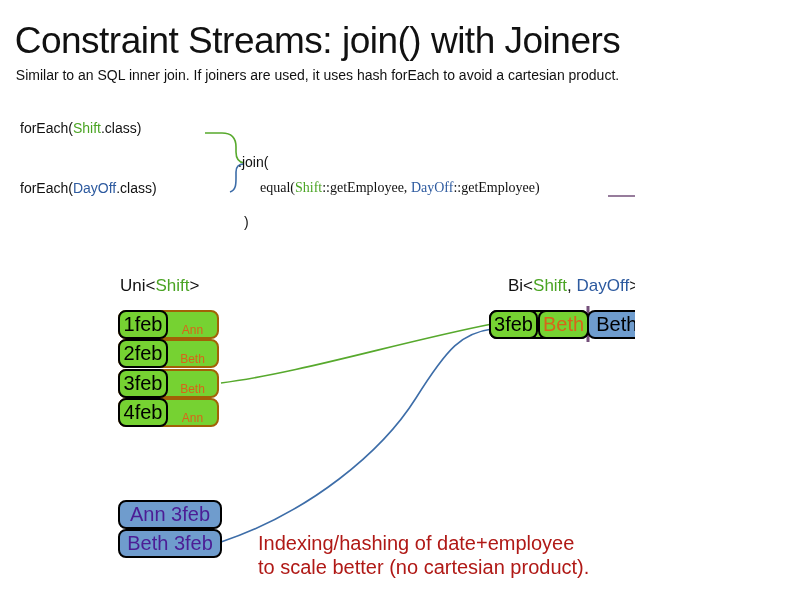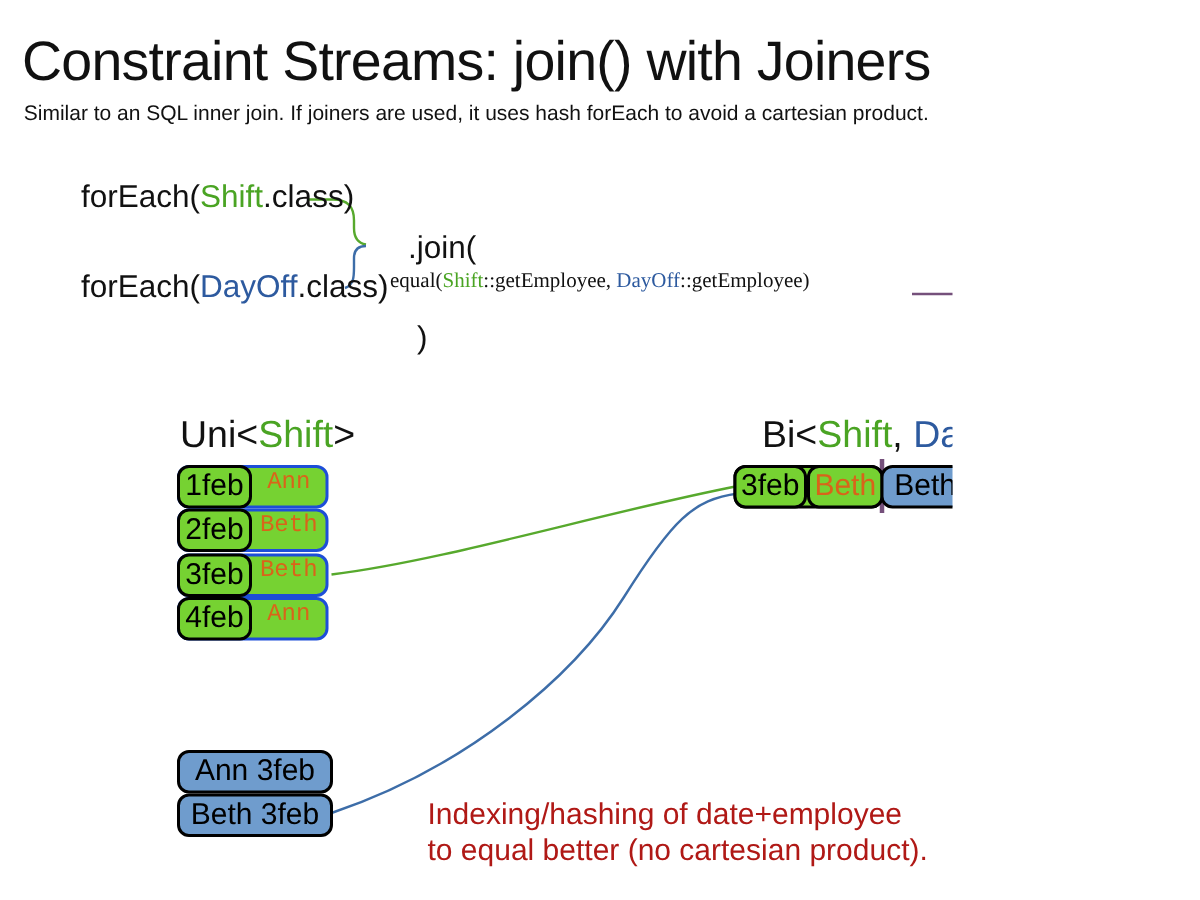--- a/index.html
+++ b/index.html
@@ -13,71 +13,71 @@
   .brace-blue{stroke:var(--line-blue);stroke-width:1.6;}
   .joiner-purple{stroke:var(--purple);stroke-width:1.6;}
   .conn-green{stroke:var(--line-green);stroke-width:1.6;}
   .conn-blue{stroke:var(--line-blue);stroke-width:1.6;}
   .seam-purple{stroke:var(--purple);stroke-width:3;}
 
   .abs{position:absolute;z-index:1;}
   .title{left:0;top:20px;width:100%;text-align:center;font-size:37px;font-weight:400;margin:0;letter-spacing:-0.5px;}
   .subtitle{left:0;top:67px;width:100%;text-align:center;font-size:14px;margin:0;}
 
-  .code-big{font-size:21px;white-space:nowrap;margin-left:34px;}
+  .code-big{font-size:14px;white-space:nowrap;}
   .code-small{font-size:14px;white-space:nowrap;}
   .green-t{color:var(--shift-green);}
   .blue-t{color:var(--dayoff-blue);}
 
   #foreach-shift{left:20px;top:120px;}
   #foreach-dayoff{left:20px;top:180px;}
   #join-open{left:238px;top:154px;}
   #joiner1{left:260px;top:178px;}
   #joiner2{left:260px;top:180px;font-family:Liberation Serif, serif;}
   #join-close{left:244px;top:214px;}
   #ellipsis{left:676px;top:186px;font-size:20px;}
 
-  .tbl-label{font-size:25px;white-space:nowrap;}
+  .tbl-label{font-size:17px;white-space:nowrap;}
   #uni-shift-label{left:120px;top:276px;}
   #bi-label{left:508px;top:276px;}
   #uni-dayoff-label{left:108px;top:467px;}
 
   .srow{
     left:118px;width:101px;height:29px;box-sizing:border-box;
-    background:var(--green-fill);border:2px solid #1d4ed8;border-radius:8px;
-    display:flex;align-items:flex-start;
+    background:var(--green-fill);border:2px solid #a16207;border-radius:8px;
+    display:flex;align-items:flex-end;
   }
   .cell-date{
     display:flex;align-items:center;justify-content:center;
     width:50px;height:29px;margin:-2px 0 -2px -2px;box-sizing:border-box;
     background:var(--green-fill);border:2px solid #000;border-radius:8px;
     font-size:20px;color:#000;
   }
-  .cell-emp{flex:1;text-align:center;font-size:16px;color:var(--employee-orange);font-family:Liberation Mono, monospace;}
+  .cell-emp{flex:1;text-align:center;font-size:12px;color:var(--employee-orange);}
   .cell-emp-boxed{
     display:flex;align-items:center;justify-content:center;
     width:52px;height:29px;margin:-2px -2px -2px 0;box-sizing:border-box;
     background:var(--green-fill);border:2px solid #000;border-radius:8px;
     font-size:20px;color:var(--employee-orange);
   }
   #bi-green{left:489px;top:310px;width:100px;height:29px;box-sizing:border-box;
     background:var(--green-fill);border:2px solid #000;border-radius:8px;display:flex;align-items:center;}
   #bi-blue{left:587px;top:310px;width:104px;height:29px;box-sizing:border-box;
     background:var(--blue-fill);border:2px solid #000;border-radius:8px;
     display:flex;align-items:center;justify-content:center;font-size:20px;color:#000;}
 
   .drow{
     left:118px;width:104px;height:29px;box-sizing:border-box;
     background:var(--blue-fill);border:2px solid #000;border-radius:8px;
-    display:flex;align-items:center;justify-content:center;font-size:20px;color:#000000;
+    display:flex;align-items:center;justify-content:center;font-size:20px;color:#4c1d95;
   }
   #dayoff-row-0{top:500px;}
   #dayoff-row-1{top:529px;}
 
-  .note{left:258px;top:531px;font-size:20px;line-height:24px;color:var(--note-red);white-space:nowrap;margin-left:27px;}
+  .note{left:258px;top:531px;font-size:20px;line-height:24px;color:var(--note-red);white-space:nowrap;}
 </style>
 </head>
 <body>
 
 <div class="stage">
 
   <svg class="overlay" viewBox="0 0 800 600" aria-hidden="true">
     <path class="brace-green" d="M 205 133 L 222 133 C 233 133 236 139 236 147 L 236 152 C 236 158 238 162 244 163"></path>
     <path class="brace-blue" d="M 230 192 C 236 190 236 184 236 178 L 236 172 C 236 167 238 164 244 164"></path>
     <line class="joiner-purple" x1="608" y1="196" x2="672" y2="196"></line>
@@ -128,16 +128,16 @@
     <span class="cell-emp-boxed">Beth</span>
   </div>
   <div class="abs" id="bi-blue">Beth 3feb</div>
 
 
   <div class="abs drow" id="dayoff-row-0">Ann 3feb</div>
   <div class="abs drow" id="dayoff-row-1">Beth 3feb</div>
 
   <div class="abs note">
     <div>Indexing/hashing of date+employee</div>
-    <div>to equal better (no cartesian product).</div>
+    <div>to scale better (no cartesian product).</div>
   </div>
 
 </div>
 
 </body></html>

